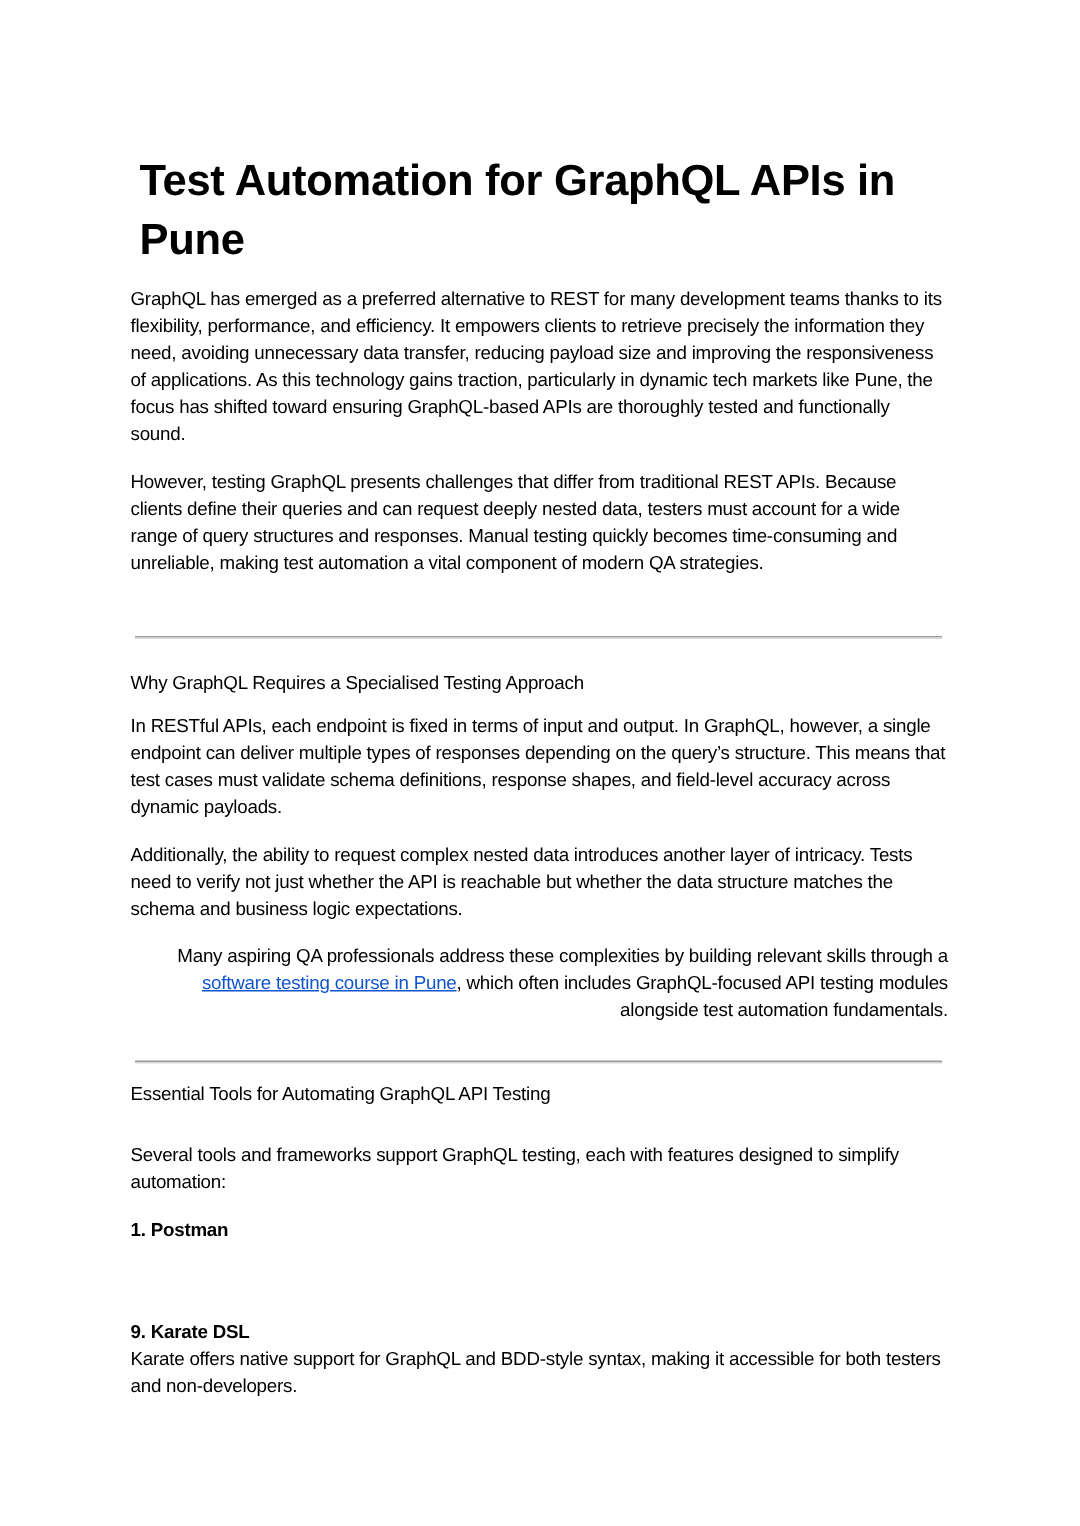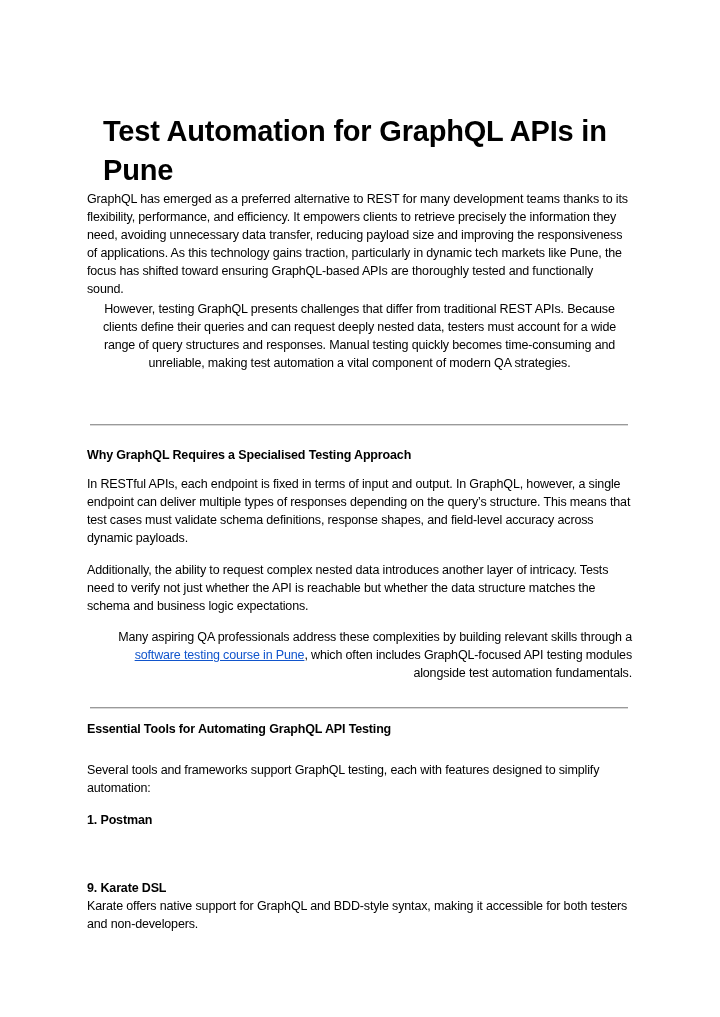--- a/index.html
+++ b/index.html
@@ -19,21 +19,21 @@
       position: absolute;
       left: 87px;
       top: 0;
       width: 545px;
     }
     .title {
       position: absolute;
       left: 0;
       top: 96px;
       width: 545px;
-      margin: 16px;
+      margin: 6px;
       font-size: 29px;
       line-height: 39px;
       font-weight: bold;
       letter-spacing: -0.2px;
     }
     .para {
       position: absolute;
       left: 0;
       width: 545px;
       margin: 0;
@@ -41,21 +41,21 @@
       line-height: 18px;
       letter-spacing: -0.15px;
     }
     .heading {
       position: absolute;
       left: 0;
       width: 545px;
       margin: 0;
       font-size: 12.5px;
       line-height: 18px;
-      font-weight: bold;
+      font-weight: normal;
       letter-spacing: -0.15px;
     }
     .rule {
       position: absolute;
       left: 3px;
       width: 538px;
       height: 0;
       border-top: 1px solid #9a9a9a;
       border-bottom: 1px solid #d8d8d8;
     }
@@ -71,21 +71,21 @@
   </style>
 </head>
 <body>
 
 <div class="page">
 
   <h1 class="title">Test Automation for GraphQL APIs in Pune</h1>
 
   <p class="para" style="top:190px;">GraphQL has emerged as a preferred alternative to REST for many development teams thanks to its flexibility, performance, and efficiency. It empowers clients to retrieve precisely the information they need, avoiding unnecessary data transfer, reducing payload size and improving the responsiveness of applications. As this technology gains traction, particularly in dynamic tech markets like Pune, the focus has shifted toward ensuring GraphQL-based APIs are thoroughly tested and functionally sound.</p>
 
-  <p class="para" style="top:300px;text-align:center;">However, testing GraphQL presents challenges that differ from traditional REST APIs. Because clients define their queries and can request deeply nested data, testers must account for a wide range of query structures and responses. Manual testing quickly becomes time-consuming and unreliable, making test automation a vital component of modern QA strategies.</p>
+  <p class="para" style="top:312px;">However, testing GraphQL presents challenges that differ from traditional REST APIs. Because clients define their queries and can request deeply nested data, testers must account for a wide range of query structures and responses. Manual testing quickly becomes time-consuming and unreliable, making test automation a vital component of modern QA strategies.</p>
 
   <div class="rule" style="top:424px;"></div>
 
   <h2 class="heading" style="top:446px;">Why GraphQL Requires a Specialised Testing Approach</h2>
 
   <p class="para" style="top:475px;">In RESTful APIs, each endpoint is fixed in terms of input and output. In GraphQL, however, a single endpoint can deliver multiple types of responses depending on the query’s structure. This means that test cases must validate schema definitions, response shapes, and field-level accuracy across dynamic payloads.</p>
 
   <p class="para" style="top:561px;">Additionally, the ability to request complex nested data introduces another layer of intricacy. Tests need to verify not just whether the API is reachable but whether the data structure matches the schema and business logic expectations.</p>
 
   <p class="para" style="top:628px;text-align:right;"><span>Many aspiring QA professionals address these complexities by building relevant skills through a </span><a class="link">software testing course in Pune</a><span>, which often includes GraphQL-focused API testing modules alongside test automation fundamentals.</span></p>

